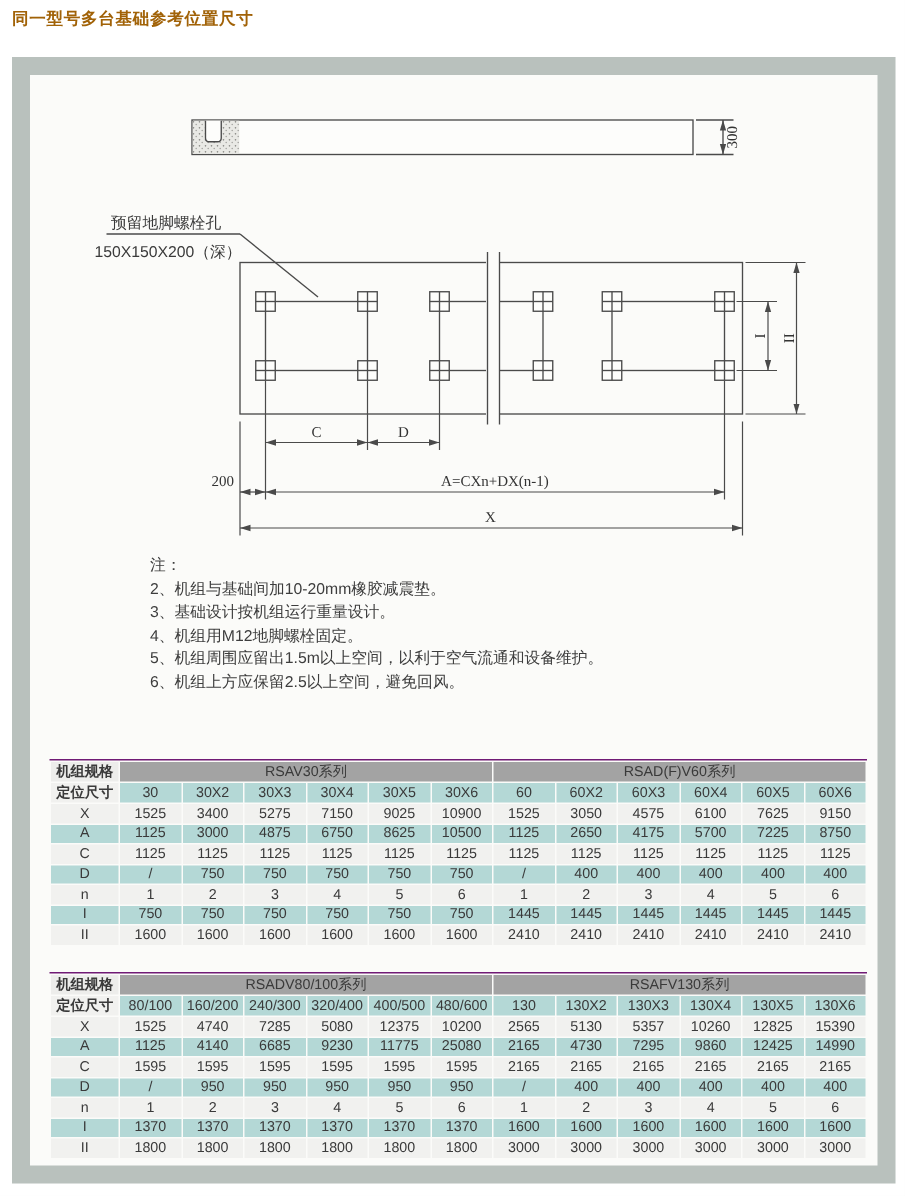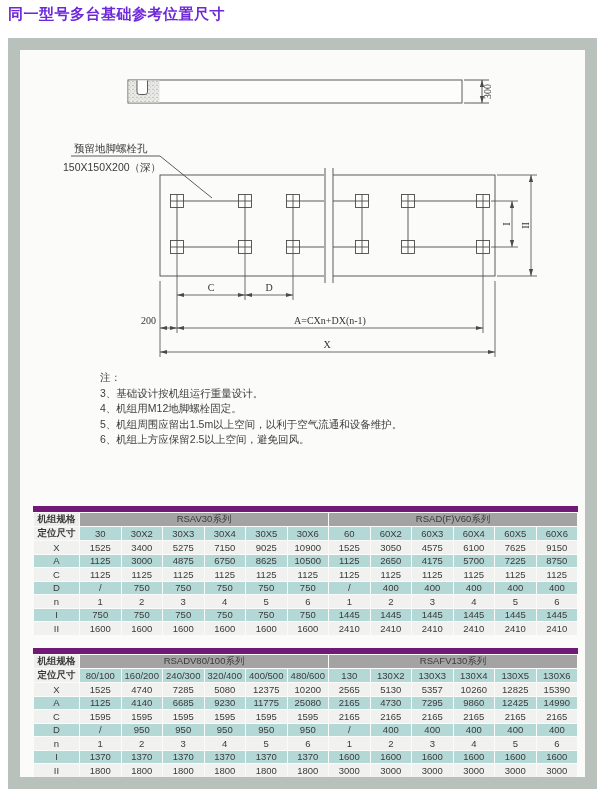--- a/index.html
+++ b/index.html
@@ -1,39 +1,39 @@
 <!DOCTYPE html>
 <html><head>
 <meta charset="utf-8">
 <style>
   html,body{margin:0;padding:0;background:#ffffff;}
   body{width:603px;height:797px;position:relative;overflow:hidden;
        font-family:"Liberation Sans",sans-serif;color:#2e2e2e;}
 
-  .title{position:absolute;left:8px;top:5px;margin:0;font-size:15px;
-         font-weight:bold;color:#6d28d9;letter-spacing:0.5px;}
+  .title{position:absolute;left:8px;top:5px;margin:0;font-size:11px;
+         font-weight:bold;color:#a16207;letter-spacing:0.5px;}
 
   .frame{position:absolute;left:8px;top:38px;width:565px;height:727px;
          border:12px solid #b9c1bd;background:#fbfbf9;}
 
   svg.diagram{position:absolute;left:0;top:0;width:603px;height:370px;}
 
   .cjk{font-family:"Liberation Sans",sans-serif;font-size:10.5px;fill:#3a3a3a;}
   .dimtext{font-family:"Liberation Serif",serif;font-size:10px;fill:#333;}
 
   .notes{position:absolute;left:100px;top:370px;width:475px;
          font-size:10.5px;line-height:15.6px;color:#3d3d3d;}
   .note-line{white-space:nowrap;}
 
   .table-wrap{position:absolute;left:33px;}
   .t1{top:506px;}
   .t2{top:648px;}
 
   table.dim-table{border-collapse:separate;border-spacing:1px;table-layout:fixed;
-       width:545px;font-size:9.5px;color:#3a3a3a;border-top:6px solid #701a75;}
+       width:545px;font-size:9.5px;color:#3a3a3a;border-top:1px solid #701a75;}
   table.dim-table td{height:12.5px;text-align:center;padding:0;overflow:hidden;
        white-space:nowrap;}
   .bg-gray{background:#a3a3a3;}
   .bg-teal{background:#b4d8d6;}
   .bg-white{background:#f1f1ef;}
   .bg-corner{background:#ededeb;}
   .fw-b{font-weight:bold;}
 </style>
 </head>
 <body>
@@ -169,20 +169,21 @@
     <text class="dimtext" x="330" y="324" text-anchor="middle">A=CXn+DX(n-1)</text>
     <text class="dimtext" x="156" y="324" text-anchor="end">200</text>
     <text class="dimtext" x="327" y="348" text-anchor="middle">X</text>
     <text class="dimtext" transform="translate(510,224) rotate(-90)" text-anchor="middle">I</text>
     <text class="dimtext" transform="translate(529,225.5) rotate(-90)" text-anchor="middle">II</text>
   </g>
 </svg>
 
 <div class="notes">
   <div class="note-line">注：</div>
+  <div class="note-line">2、机组与基础间加10-20mm橡胶减震垫。</div>
   <div class="note-line">3、基础设计按机组运行重量设计。</div>
   <div class="note-line">4、机组用M12地脚螺栓固定。</div>
   <div class="note-line">5、机组周围应留出1.5m以上空间，以利于空气流通和设备维护。</div>
   <div class="note-line">6、机组上方应保留2.5以上空间，避免回风。</div>
 </div>
 
 <div class="table-wrap t1">
     <table class="dim-table">
       <colgroup>
         <col style="width: 45px;">

